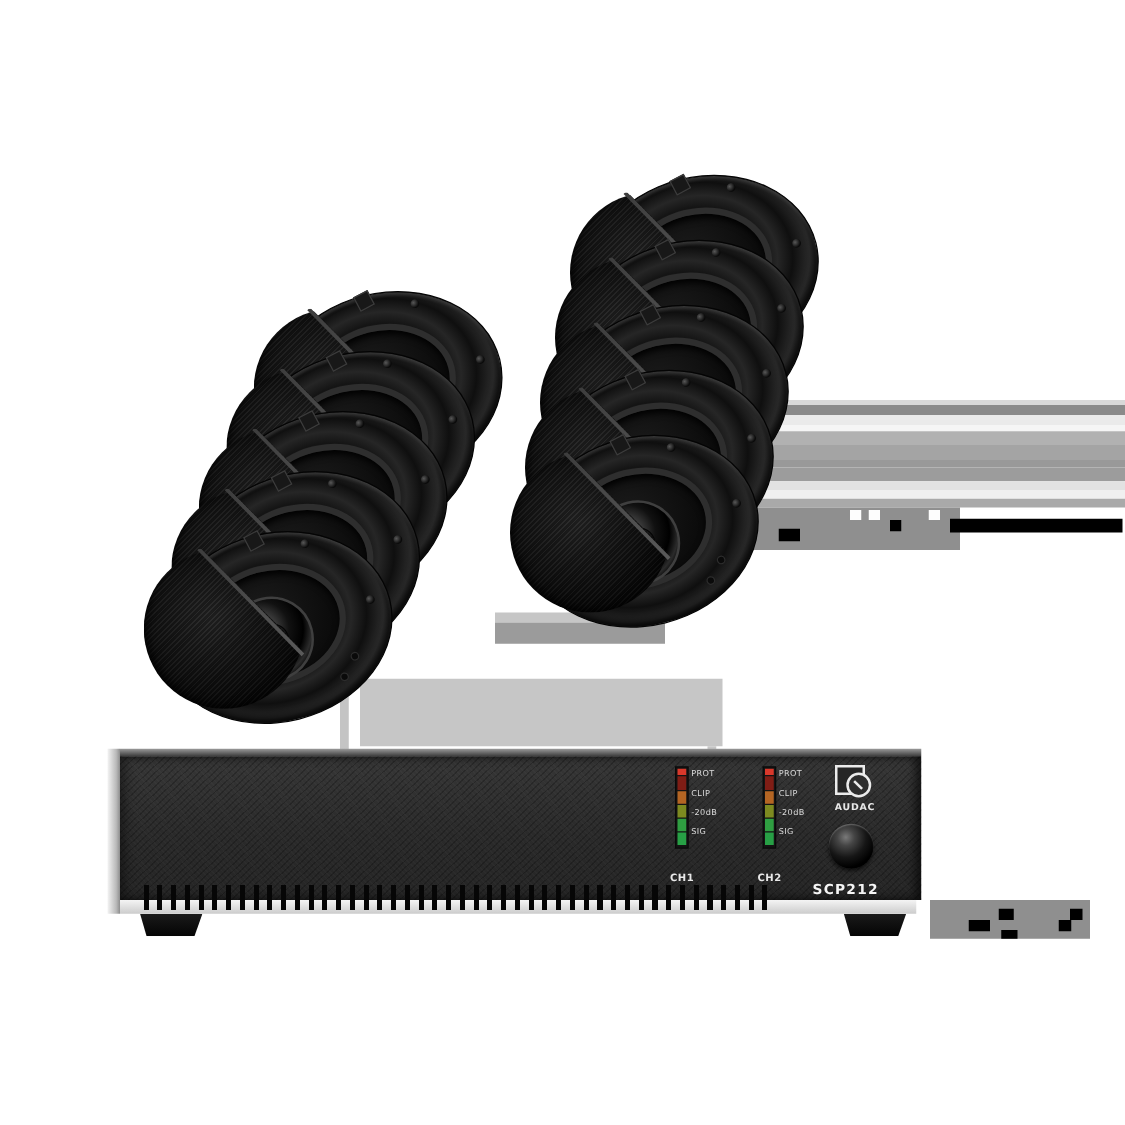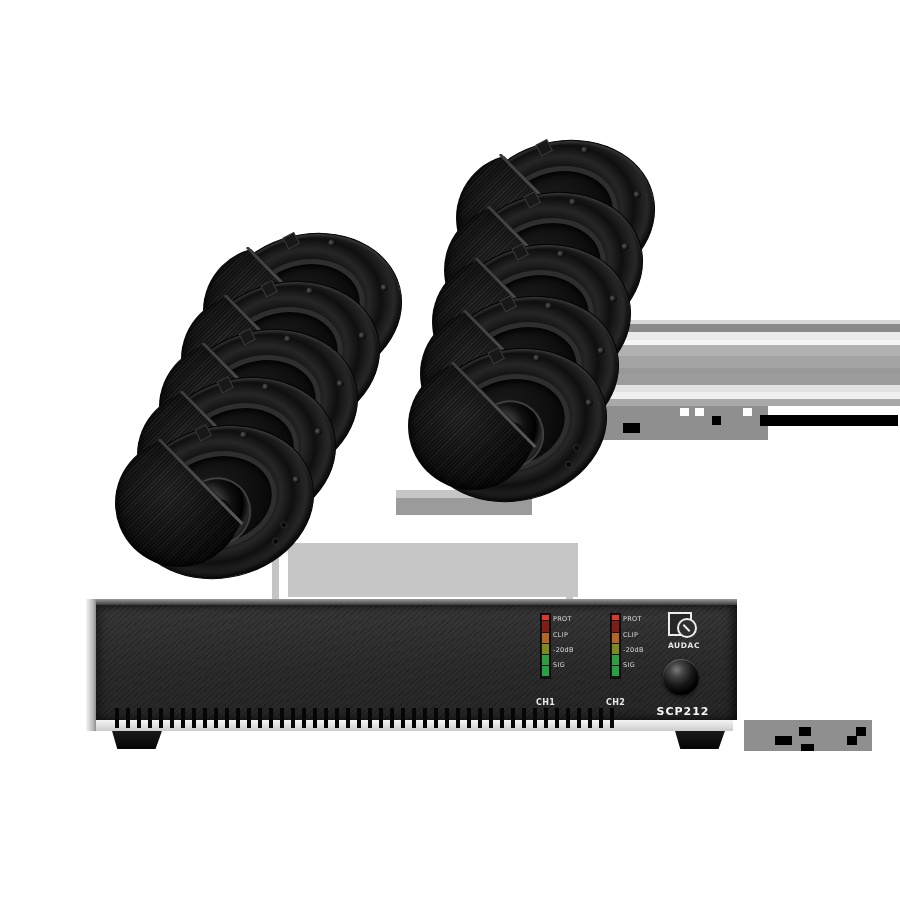--- a/index.html
+++ b/index.html
@@ -82,21 +82,21 @@
     background:#262626;}
   .logo-circle{position:absolute;left:11px;top:6px;width:16px;height:16px;border:2px solid #ececec;
     border-radius:50%;background:#2e2e2e;}
   .logo-needle{position:absolute;left:16px;top:15px;width:9px;height:2px;background:#ececec;
     transform:rotate(45deg);}
   .brand{position:absolute;left:570px;top:42px;width:56px;text-align:center;font-size:7.5px;
     font-weight:bold;color:#e8e8e8;letter-spacing:.6px;}
   .knob{position:absolute;left:577px;top:60px;width:36px;height:36px;border-radius:50%;
     background:radial-gradient(circle at 38% 30%, #7a7a7a 0%, #454545 20%, #161616 48%, #000 72%);
     box-shadow:0 2px 3px rgba(0,0,0,.6), inset 0 1px 1px rgba(255,255,255,.25);}
-  .model{position:absolute;left:564px;top:106px;width:66px;text-align:center;font-size:11px;
+  .model{position:absolute;left:564px;top:106px;width:66px;font-size:11px;
     font-weight:bold;color:#f5f5f5;letter-spacing:1px;}
   .foot{position:absolute;width:58px;height:18px;z-index:3;
     background:linear-gradient(#1a1a1a,#040404);
     clip-path:polygon(7% 0,93% 0,82% 100%,16% 100%);}
 </style>
 </head>
 <body>
 
 <div class="canvas">
 

